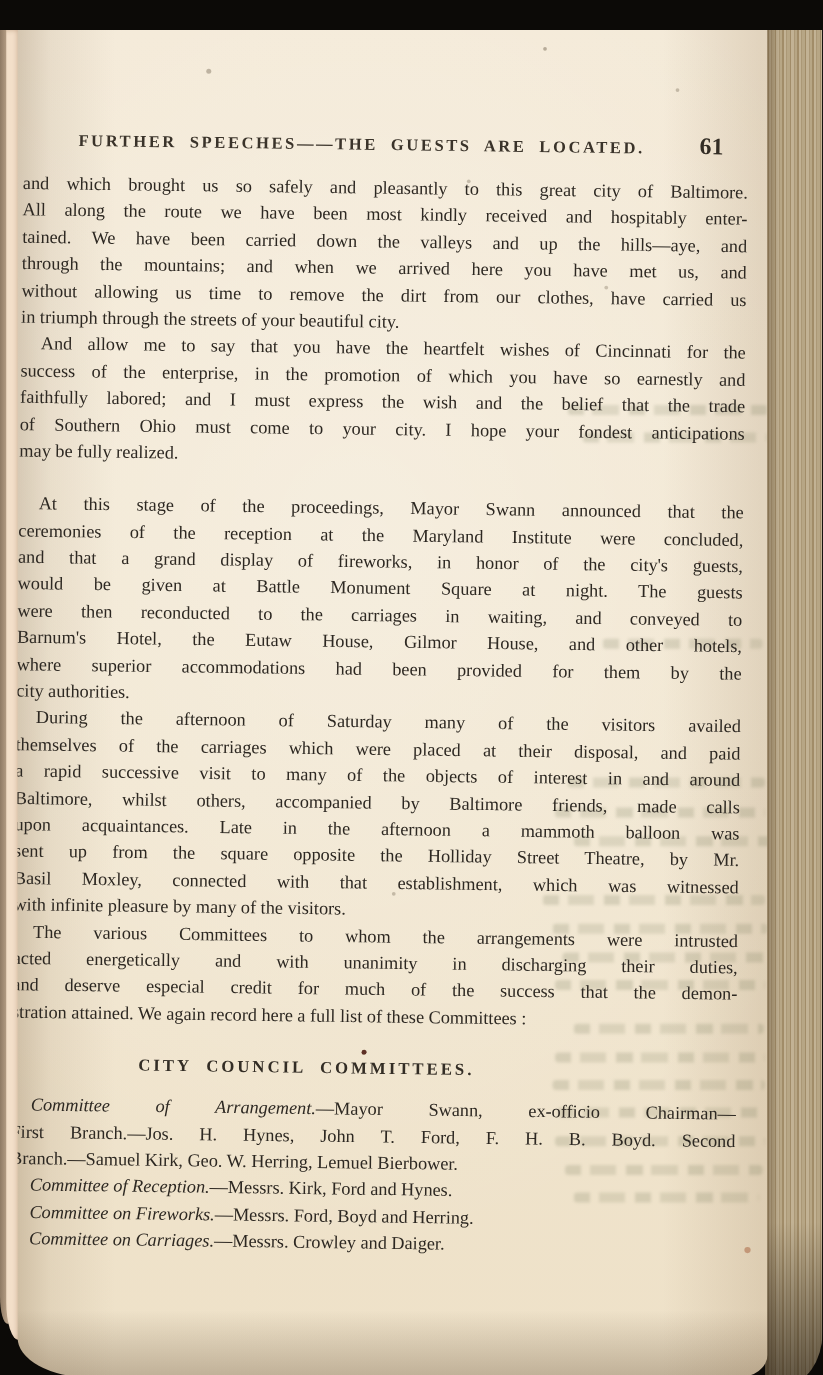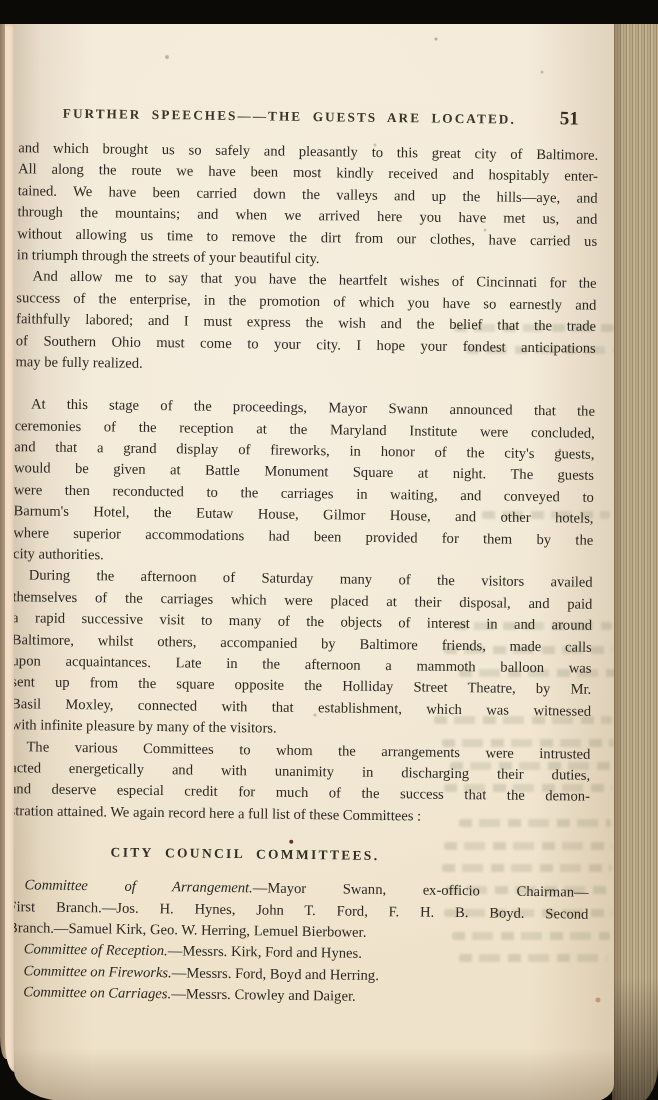--- a/index.html
+++ b/index.html
@@ -90,21 +90,21 @@
         <div class="ghost" style="left: 428px; top: 840px; width: 170px;"></div>
         <div class="ghost" style="left: 432px; top: 862px; width: 166px;"></div>
         <div class="ghost" style="left: 430px; top: 885px; width: 168px;"></div>
         <div class="ghost" style="left: 438px; top: 908px; width: 158px;"></div>
         <div class="ghost" style="left: 445px; top: 930px; width: 148px;"></div>
       </div>
 
     <div class="content">
       <div class="running-head">
         <span class="rh-title">FURTHER SPEECHES——THE GUESTS ARE LOCATED.</span>
-        <span class="rh-num">51</span>
+        <span class="rh-num">61</span>
       </div>
 
       <div class="body-text" id="paras">
           <div class="para">
             <div class="line">and which brought us so safely and pleasantly to this great city of Baltimore.</div>
             <div class="line">All along the route we have been most kindly received and hospitably enter-</div>
             <div class="line">tained. We have been carried down the valleys and up the hills—aye, and</div>
             <div class="line">through the mountains; and when we arrived here you have met us, and</div>
             <div class="line">without allowing us time to remove the dirt from our clothes, have carried us</div>
             <div class="line last">in triumph through the streets of your beautiful city.</div>

